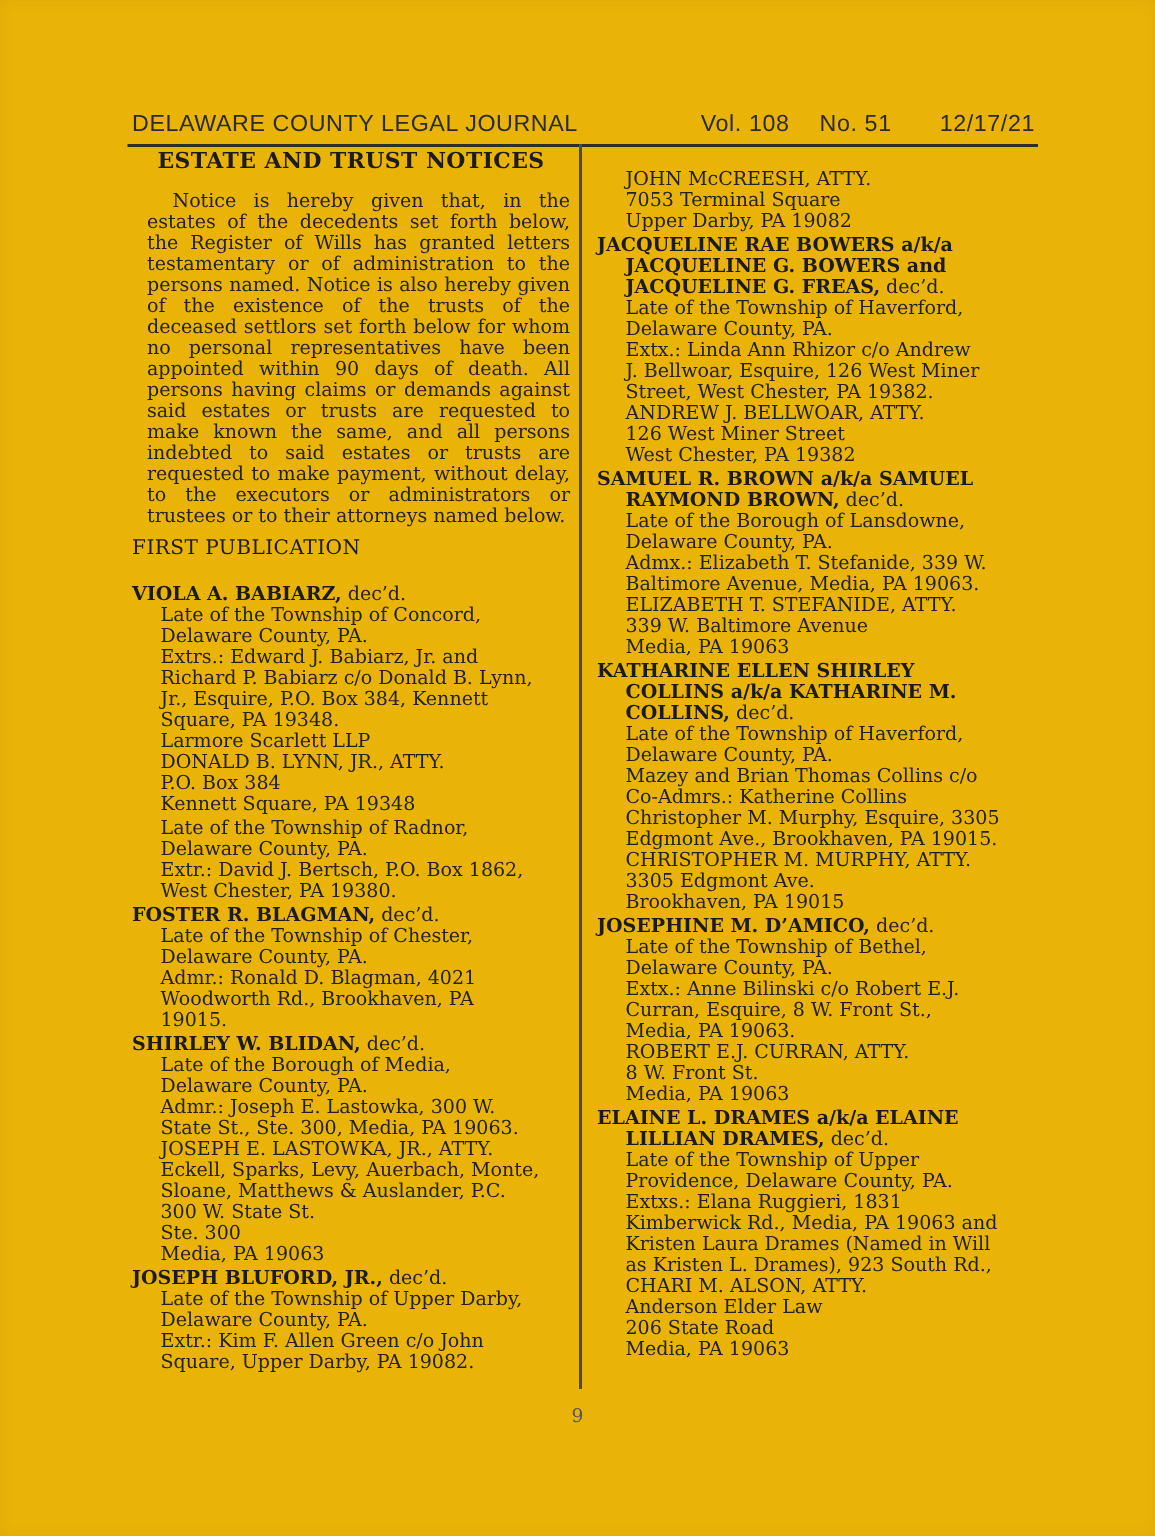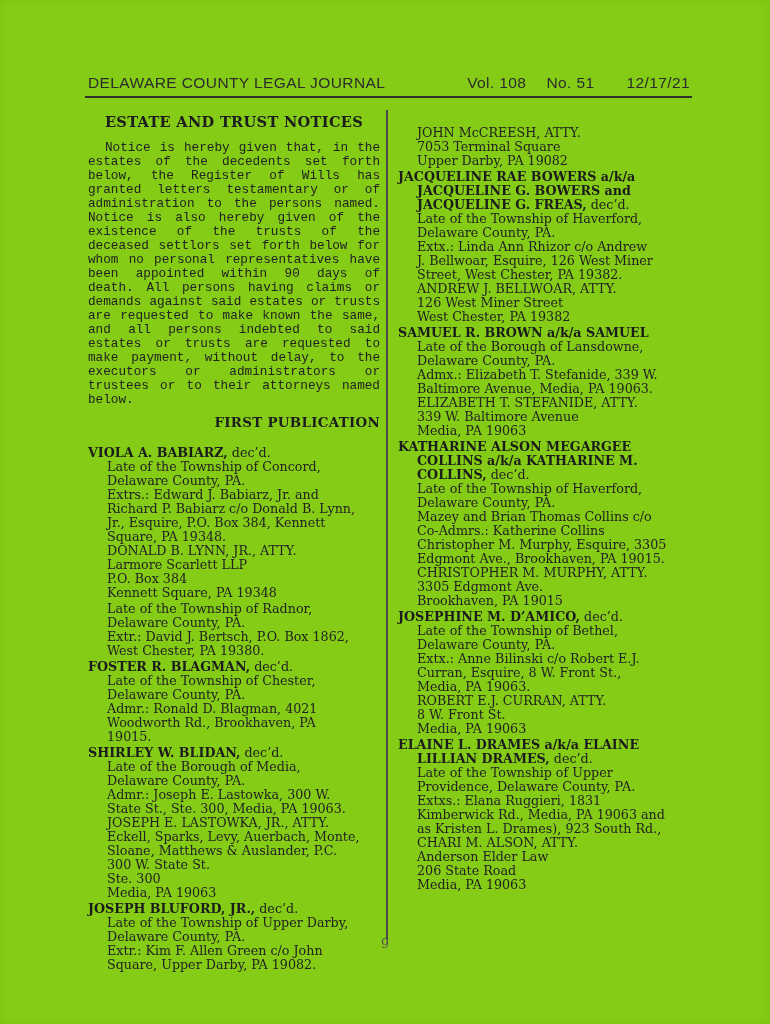--- a/index.html
+++ b/index.html
@@ -4,21 +4,21 @@
 <style>
   html, body {
     margin: 0;
     padding: 0;
     background: #ffffff;
   }
   .page {
     position: relative;
     width: 770px;
     height: 1024px;
-    background: #84cc16;
+    background: #eab308;
     overflow: hidden;
     box-shadow: inset 0 0 10px rgba(0,0,0,0.05);
     font-family: "DejaVu Serif", serif;
     color: #222222;
   }
   .header {
     position: absolute;
     left: 88px;
     top: 74px;
     width: 602px;
@@ -37,21 +37,21 @@
     position: absolute;
     left: 85px;
     top: 96px;
     width: 607px;
     height: 2px;
     background: #2e2e2e;
   }
   .columns {
     position: absolute;
     left: 88px;
-    top: 110px;
+    top: 96px;
     width: 602px;
     display: flex;
     align-items: flex-start;
   }
   .col { width: 292px; }
   .col.right { margin-left: 10px; }
   .divider {
     width: 2px;
     height: 830px;
     margin-left: 6px;
@@ -64,28 +64,27 @@
     text-align: center;
     letter-spacing: 0.3px;
     margin: 3px 0 11px 0;
     color: #1c1c1c;
   }
   .intro {
     font-size: 12.7px;
     line-height: 14px;
     text-align: justify;
     text-indent: 17px;
-    margin: 0 0 6px 0;
+    margin: 0 0 6px 10px;
     color: #222222;
-    font-family: Liberation Mono, monospace;
   }
   .sub-heading {
     font-size: 13.4px;
-    font-weight: bold;
-    text-align: right;
+    font-weight: normal;
+    text-align: left;
     letter-spacing: 0.3px;
     margin: 7px 0 3px 0;
     color: #1c1c1c;
   }
   .entry {
     font-size: 12.7px;
     line-height: 14px;
     padding-left: 19px;
     margin-top: 2px;
     color: #222222;
@@ -124,22 +123,22 @@
       <div class="sub-heading">FIRST PUBLICATION</div>
       <div class="entries" id="left-entries">
           <div class="entry">
             <div class="line first"><span class="name">VIOLA A. BABIARZ,</span><span> dec’d.</span></div>
             <div class="line detail">Late of the Township of Concord,</div>
             <div class="line detail">Delaware County, PA.</div>
             <div class="line detail">Extrs.: Edward J. Babiarz, Jr. and</div>
             <div class="line detail">Richard P. Babiarz c/o Donald B. Lynn,</div>
             <div class="line detail">Jr., Esquire, P.O. Box 384, Kennett</div>
             <div class="line detail">Square, PA 19348.</div>
+            <div class="line detail">Larmore Scarlett LLP</div>
             <div class="line detail">DONALD B. LYNN, JR., ATTY.</div>
-            <div class="line detail">Larmore Scarlett LLP</div>
             <div class="line detail">P.O. Box 384</div>
             <div class="line detail">Kennett Square, PA 19348</div>
           </div>
           <div class="entry">
             <div class="line detail">Late of the Township of Radnor,</div>
             <div class="line detail">Delaware County, PA.</div>
             <div class="line detail">Extr.: David J. Bertsch, P.O. Box 1862,</div>
             <div class="line detail">West Chester, PA 19380.</div>
           </div>
           <div class="entry">
@@ -188,30 +187,31 @@
             <div class="line detail">Delaware County, PA.</div>
             <div class="line detail">Extx.: Linda Ann Rhizor c/o Andrew</div>
             <div class="line detail">J. Bellwoar, Esquire, 126 West Miner</div>
             <div class="line detail">Street, West Chester, PA 19382.</div>
             <div class="line detail">ANDREW J. BELLWOAR, ATTY.</div>
             <div class="line detail">126 West Miner Street</div>
             <div class="line detail">West Chester, PA 19382</div>
           </div>
           <div class="entry">
             <div class="line first"><span class="name">SAMUEL R. BROWN a/k/a SAMUEL</span></div>
+            <div class="line"><span class="name">RAYMOND BROWN,</span><span> dec’d.</span></div>
             <div class="line detail">Late of the Borough of Lansdowne,</div>
             <div class="line detail">Delaware County, PA.</div>
             <div class="line detail">Admx.: Elizabeth T. Stefanide, 339 W.</div>
             <div class="line detail">Baltimore Avenue, Media, PA 19063.</div>
             <div class="line detail">ELIZABETH T. STEFANIDE, ATTY.</div>
             <div class="line detail">339 W. Baltimore Avenue</div>
             <div class="line detail">Media, PA 19063</div>
           </div>
           <div class="entry">
-            <div class="line first"><span class="name">KATHARINE ALSON MEGARGEE</span></div>
+            <div class="line first"><span class="name">KATHARINE ELLEN SHIRLEY</span></div>
             <div class="line"><span class="name">COLLINS a/k/a KATHARINE M.</span></div>
             <div class="line"><span class="name">COLLINS,</span><span> dec’d.</span></div>
             <div class="line detail">Late of the Township of Haverford,</div>
             <div class="line detail">Delaware County, PA.</div>
             <div class="line detail">Mazey and Brian Thomas Collins c/o</div>
             <div class="line detail">Co-Admrs.: Katherine Collins</div>
             <div class="line detail">Christopher M. Murphy, Esquire, 3305</div>
             <div class="line detail">Edgmont Ave., Brookhaven, PA 19015.</div>
             <div class="line detail">CHRISTOPHER M. MURPHY, ATTY.</div>
             <div class="line detail">3305 Edgmont Ave.</div>
@@ -228,20 +228,21 @@
             <div class="line detail">8 W. Front St.</div>
             <div class="line detail">Media, PA 19063</div>
           </div>
           <div class="entry">
             <div class="line first"><span class="name">ELAINE L. DRAMES a/k/a ELAINE</span></div>
             <div class="line"><span class="name">LILLIAN DRAMES,</span><span> dec’d.</span></div>
             <div class="line detail">Late of the Township of Upper</div>
             <div class="line detail">Providence, Delaware County, PA.</div>
             <div class="line detail">Extxs.: Elana Ruggieri, 1831</div>
             <div class="line detail">Kimberwick Rd., Media, PA 19063 and</div>
+            <div class="line detail">Kristen Laura Drames (Named in Will</div>
             <div class="line detail">as Kristen L. Drames), 923 South Rd.,</div>
             <div class="line detail">CHARI M. ALSON, ATTY.</div>
             <div class="line detail">Anderson Elder Law</div>
             <div class="line detail">206 State Road</div>
             <div class="line detail">Media, PA 19063</div>
           </div>
         </div>
     </div>
   </div>
 

